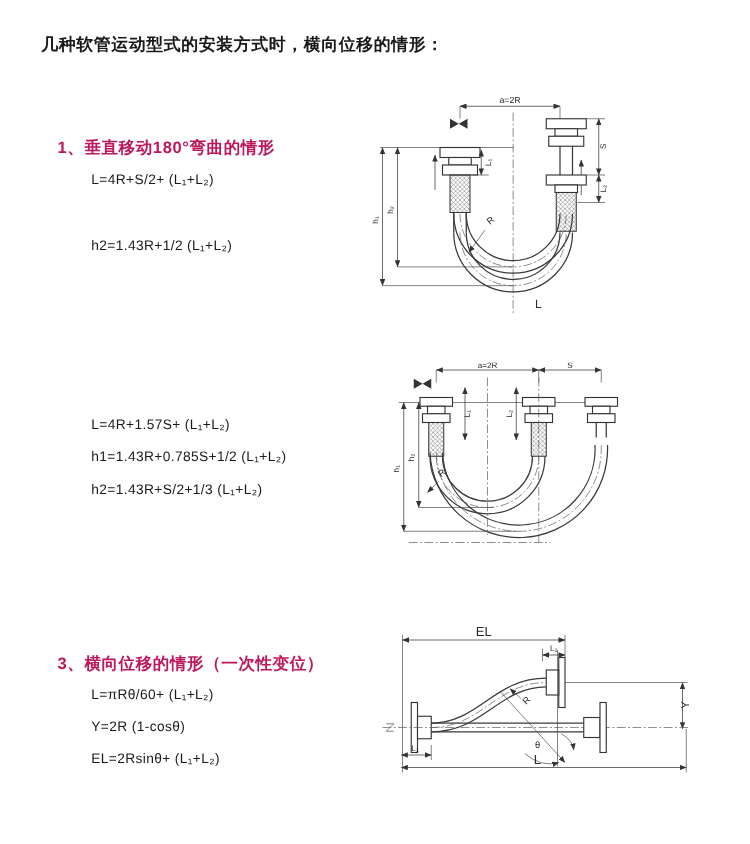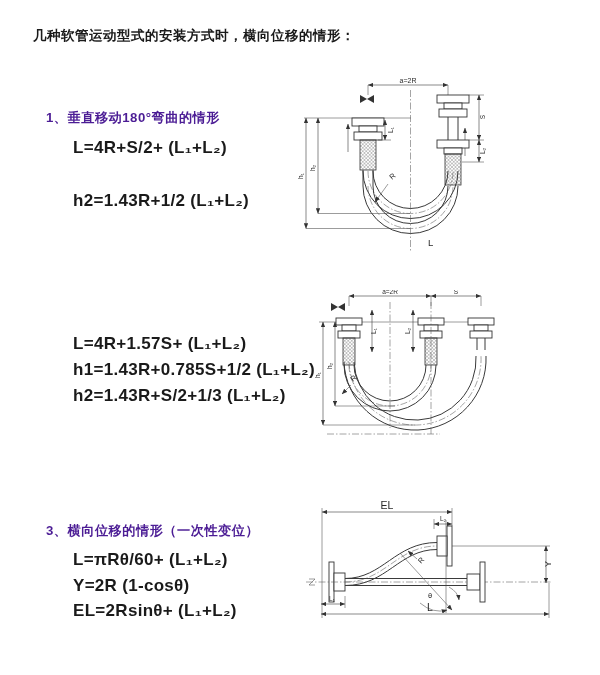--- a/index.html
+++ b/index.html
@@ -6,25 +6,25 @@
   .page {
     position:relative; width:600px; height:675px; background:#ffffff;
     font-family:"Liberation Sans","DejaVu Sans",sans-serif; color:#1c1c1c; overflow:hidden;
   }
   .title {
     position:absolute; left:33px; top:27px;
     font-size:13.5px; font-weight:700; letter-spacing:0.5px; color:#1a1a1a;
   }
   .sec-heading {
     position:absolute; left:46px;
-    font-size:13.2px; font-weight:700; letter-spacing:0.5px; color:#4c1d95;
+    font-size:13.2px; font-weight:700; letter-spacing:0.5px; color:#be185d;
   }
   .formula {
     position:absolute; left:73px;
-    font-size:17px; font-weight:700; color:#1a1a1a; letter-spacing:0.3px;
+    font-size:11px; font-weight:400; color:#1a1a1a; letter-spacing:0.3px;
   }
   svg.diagram { position:absolute; }
   svg text { font-family:"Liberation Sans","DejaVu Sans",sans-serif; fill:#2a2a2a; }
   .ln   { stroke:#3a3a3a; stroke-width:1; fill:none; }
   .thin { stroke:#4a4a4a; stroke-width:0.55; fill:none; }
   .dim  { stroke:#3a3a3a; stroke-width:0.6; fill:none; }
   .cl   { stroke:#5a5a5a; stroke-width:0.55; fill:none; stroke-dasharray:7 2 1.5 2; }
   .plate{ fill:#ffffff; stroke:#333; stroke-width:0.9; }
   .braid{ fill:url(#braid); stroke:#333; stroke-width:0.8; }
 </style>

